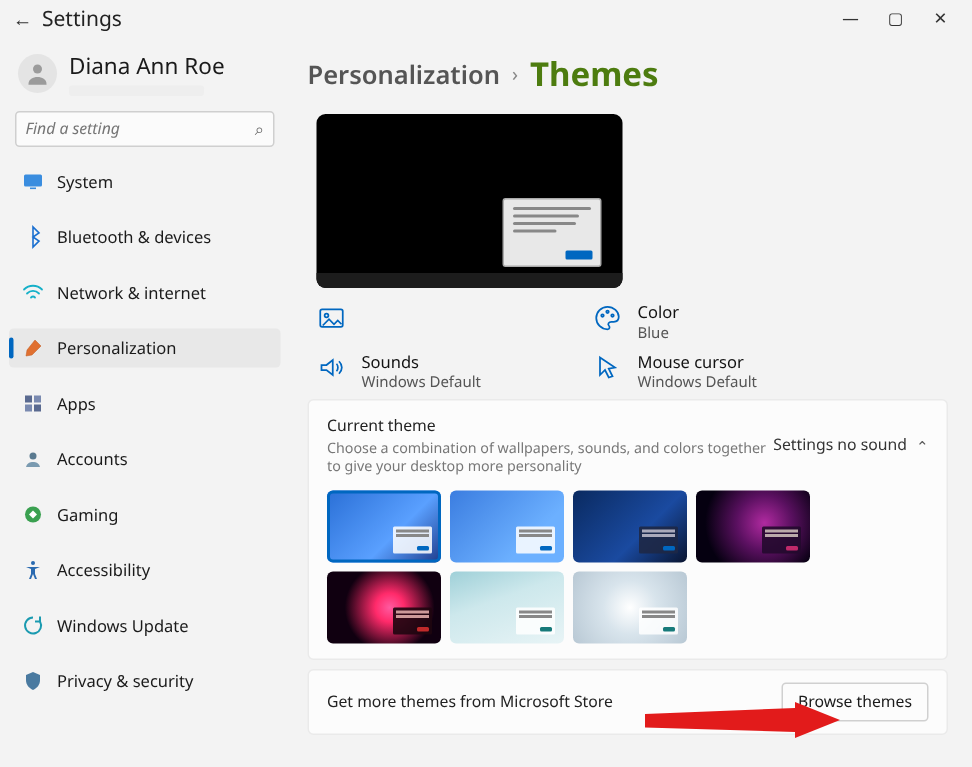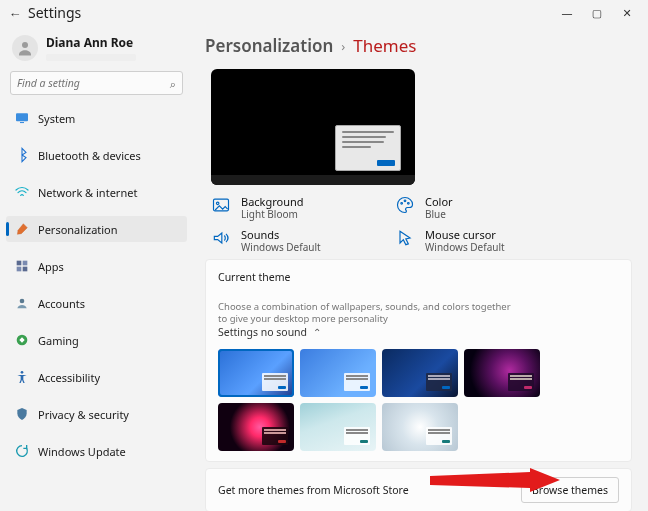--- a/index.html
+++ b/index.html
@@ -7,58 +7,58 @@
   .titlebar { display:flex; align-items:center; height:24px; padding:0 6px; }
   .titlebar .back { width:18px; text-align:center; font-size:13px; color:#333; cursor:default; }
   .titlebar .title { font-size:14px; margin-left:4px; color:#222; }
   .titlebar .wincontrols { margin-left:auto; display:flex; gap:12px; padding-right:6px; }
   .winbtn { width:18px; text-align:center; font-size:11px; color:#333; }
   .app { display:flex; height: calc(511px - 24px); }
   .sidebar { width:195px; padding:6px 8px 6px 6px; }
   .user { display:flex; align-items:center; gap:8px; padding:4px 6px 8px 6px; }
   .avatar { width:26px; height:26px; border-radius:50%; background:#e4e4e4; display:flex; align-items:center; justify-content:center; }
   .avatar svg { width:18px; height:18px; fill:#9b9b9b; }
-  .uname { font-size:12px; font-weight:700; }
+  .uname { font-size:15px; font-weight:400; }
   .umail { width:90px; height:7px; background:#eee; border-radius:2px; margin-top:3px; }
   .searchbox { display:flex; align-items:center; border:1px solid #cfcfcf; background:#fbfbfb; border-radius:3px; height:24px; margin:2px 4px 10px 4px; padding:0 6px; }
   .searchbox input { border:none; outline:none; background:transparent; font-size:10.5px; flex:1; color:#555;font-style:italic; }
   .searchbox .sicon { color:#666; font-size:11px; }
   .nav { display:flex; flex-direction:column; gap:11px; }
   .nav-item { display:flex; align-items:center; gap:8px; height:26px; padding:0 8px; border-radius:3px; font-size:11px; color:#1a1a1a; position:relative; }
   .nav-item .nicon { width:16px; height:16px; display:flex; align-items:center; justify-content:center; }
   .nav-item.active { background:#e8e8e8; }
   .nav-item.active::before { content:""; position:absolute; left:0; top:6px; bottom:6px; width:2.5px; background:#0067c0; border-radius:2px; }
 
   .main { flex:1; padding:2px 16px 10px 10px; overflow:hidden; }
   .crumb { display:flex; align-items:center; gap:8px; margin:8px 0 12px 0; }
   .crumb .lvl1 { font-size:17px; font-weight:600; color:#555; }
   .crumb .chev { color:#888; font-size:13px; }
-  .crumb .lvl2 { font-size:17px; font-weight:400; color:#b91c1c; }
+  .crumb .lvl2 { font-size:22px; font-weight:700; color:#4d7c0f; }
 
   .preview { width:204px; height:116px; background:#000; border-radius:6px; position:relative; margin-left:6px; }
   .preview .bar { position:absolute; left:0; right:0; bottom:0; height:10px; background:#1c1c1c; border-radius:0 0 6px 6px; }
   .preview .win { position:absolute; right:14px; bottom:14px; width:66px; height:46px; background:#e8e8e8; border:1px solid #aaa; border-radius:2px; padding:5px 6px; }
   .preview .win .line { height:2px; background:#888; margin-bottom:3px; border-radius:1px; }
   .preview .win .line:nth-child(2){width:85%;} .preview .win .line:nth-child(3){width:80%;} .preview .win .line:nth-child(4){width:55%;}
   .preview .win .btn { position:absolute; right:5px; bottom:4px; width:18px; height:6px; background:#0067c0; border-radius:1px; }
 
   .aspects { display:flex; flex-wrap:wrap; gap:8px 24px; margin:10px 0 6px 6px; width:360px; }
   .aspect { display:flex; gap:8px; width:160px; align-items:flex-start; }
   .aicon { width:22px; height:22px; color:#0067c0; flex-shrink:0; }
   .aicon svg { width:20px; height:20px; stroke:#0067c0; fill:none; stroke-width:1.4; }
   .alabel { font-size:11px; color:#111; line-height:1.2; }
   .avalue { font-size:10px; color:#555; line-height:1.2; }
 
   .usebtn { display:inline-block; background:#fcfcfc; border:1px solid #d8d8d8; border-radius:3px; padding:5px 10px; font-size:10.5px; margin:4px 0 8px 6px; }
 
   .card { background:#fcfcfc; border:1px solid #eaeaea; border-radius:4px; margin:6px 0 0 0; }
-  .cardhead { display:flex; padding:10px 12px 6px 12px;flex-direction:column; }
+  .cardhead { display:flex; padding:10px 12px 6px 12px; }
   .cardhead .cleft { flex:1; }
   .ctitle { font-size:10.5px; color:#222; }
-  .csub { font-size:9.5px; color:#777; margin-top:17px; max-width:300px; line-height:1.25; }
+  .csub { font-size:9.5px; color:#777; margin-top:2px; max-width:300px; line-height:1.25; }
   .cright { display:flex; align-items:center; gap:6px; font-size:10.5px; color:#333; }
   .cright .chevup { font-size:10px; color:#555; }
 
   .thumbs { display:flex; flex-wrap:wrap; gap:6px; padding:4px 12px 10px 12px; }
   .thumb { width:76px; height:48px; border-radius:4px; position:relative; overflow:hidden; }
   .thumb.sel { outline:2.5px solid #0067c0; outline-offset:-2.5px; }
   .thumb .mini { position:absolute; right:6px; bottom:6px; width:26px; height:18px; background:rgba(255,255,255,0.85); border-radius:1px; padding:2px; }
   .thumb .mini .ml { height:1.5px; background:#888; margin-bottom:1.5px; }
   .thumb .mini .mb { position:absolute; right:2px; bottom:2px; width:8px; height:3px; border-radius:1px; }
   .bg1{background:linear-gradient(135deg,#2a6fd6 0%,#5aa0ff 60%,#1e3a8a 100%);}
@@ -178,33 +178,33 @@
             <svg viewBox="0 0 24 24">
               <circle cx="12" cy="5" r="2" fill="#2a6ab0"></circle>
               <path d="M5 9h14l-5 2v5l2 5h-2l-2-5-2 5H8l2-5v-5z" fill="#2a6ab0"></path>
             </svg>
           </span>
         <span>Accessibility</span>
       </div>
       <div class="nav-item">
         <span class="nicon">
             <svg viewBox="0 0 24 24">
-              <path d="M12 3l7 3v5c0 5-3 8-7 10-4-2-7-5-7-10V6z" fill="#4a7aa0"></path>
-            </svg>
-          </span>
-        <span>Privacy &amp; security</span>
-      </div>
-      <div class="nav-item">
-        <span class="nicon">
-            <svg viewBox="0 0 24 24">
               <path d="M12 4a8 8 0 1 0 7 4" fill="none" stroke="#1a9ab0" stroke-width="2"></path>
               <path d="M19 3v5h-5" fill="none" stroke="#1a9ab0" stroke-width="2"></path>
             </svg>
           </span>
         <span>Windows Update</span>
+      </div>
+      <div class="nav-item">
+        <span class="nicon">
+            <svg viewBox="0 0 24 24">
+              <path d="M12 3l7 3v5c0 5-3 8-7 10-4-2-7-5-7-10V6z" fill="#4a7aa0"></path>
+            </svg>
+          </span>
+        <span>Privacy &amp; security</span>
       </div>
     </div>
   </div>
 
   <div class="main">
     <div class="crumb">
       <span class="lvl1">Personalization</span>
       <span class="chev">›</span>
       <span class="lvl2">Themes</span>
     </div>
@@ -220,24 +220,20 @@
       <div class="bar"></div>
     </div>
 
     <div class="aspects">
       <div class="aspect">
         <span class="aicon"><svg viewBox="0 0 24 24">
               <rect x="3" y="5" width="18" height="14" rx="1.5"></rect>
               <circle cx="8" cy="10" r="1.5"></circle>
               <path d="M5 18l5-5 4 4 3-3 3 3"></path>
             </svg></span>
-        <div>
-            <div class="alabel">Background</div>
-        <div class="avalue">Light Bloom</div>
-          </div>
       </div>
       <div class="aspect">
         <span class="aicon"><svg viewBox="0 0 24 24">
               <path d="M12 3a9 9 0 1 0 0 18c2 0 2-2 1-3s0-3 2-3h2c2 0 4-1 4-4 0-4-4-8-9-8z"></path>
               <circle cx="8" cy="10" r="1"></circle>
               <circle cx="12" cy="7" r="1"></circle>
               <circle cx="16" cy="10" r="1"></circle>
             </svg></span>
         <div>
             <div class="alabel">Color</div>

